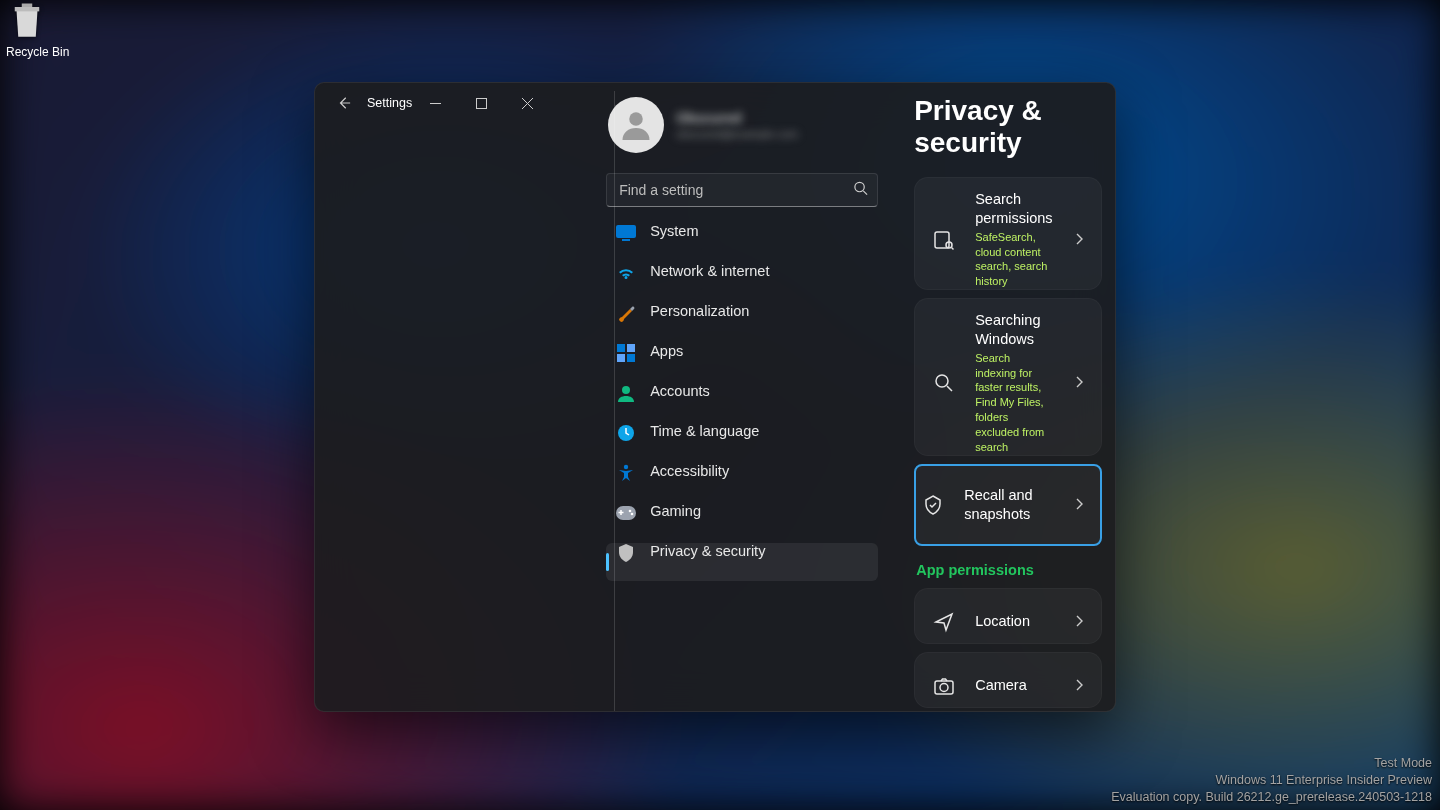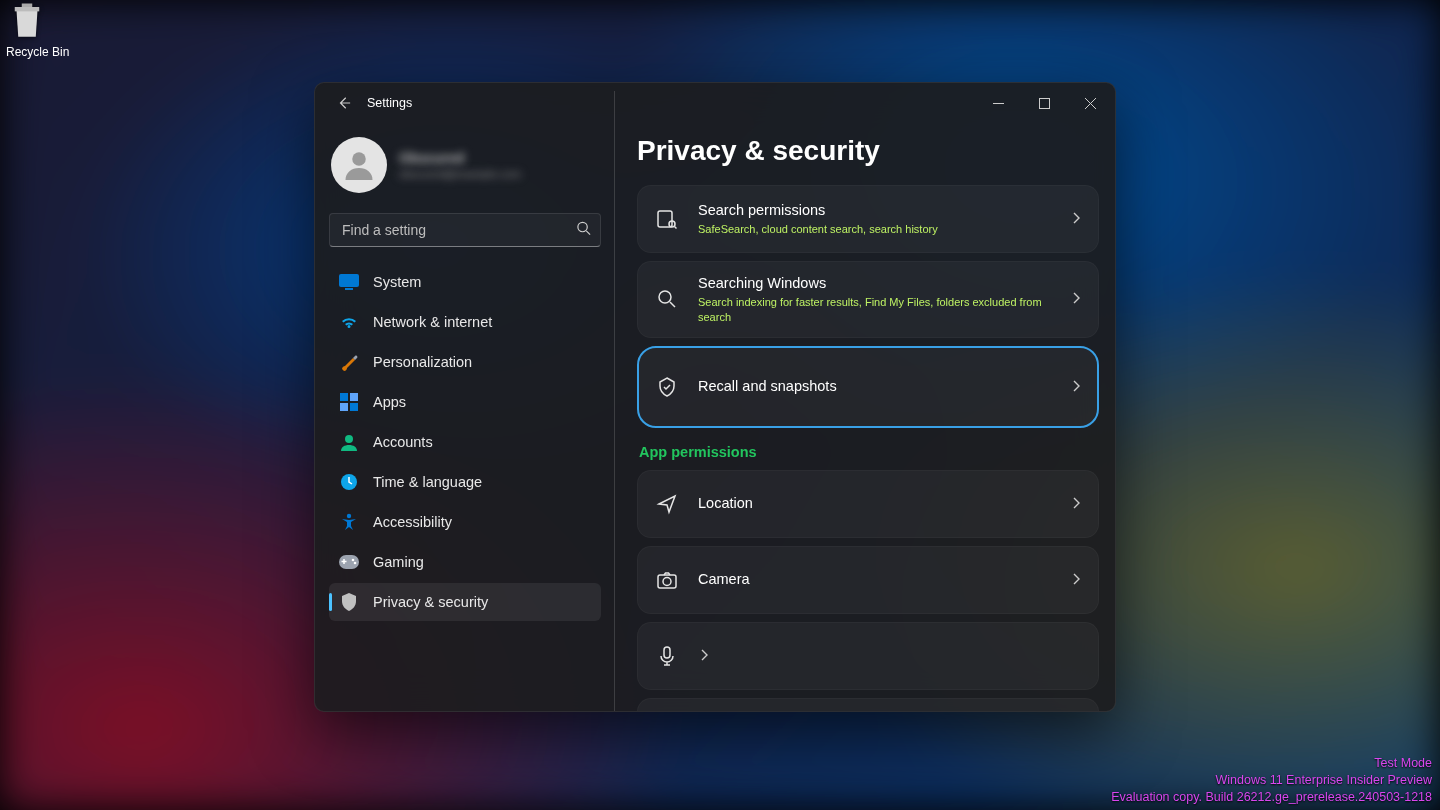--- a/index.html
+++ b/index.html
@@ -6,55 +6,55 @@
   
   .wallpaper{position:absolute;inset:0;background:
     radial-gradient(ellipse 900px 600px at 10% 90%, rgba(255,0,0,.35), transparent 60%),
     radial-gradient(ellipse 800px 500px at 90% 70%, rgba(255,200,0,.3), transparent 60%),
     radial-gradient(ellipse 700px 500px at 70% 20%, rgba(0,150,255,.35), transparent 60%),
     radial-gradient(ellipse 600px 400px at 30% 30%, rgba(0,100,200,.4), transparent 60%),
     linear-gradient(135deg,#1a1a2e,#16213e,#0f3460);
     filter:blur(20px) saturate(1.3);}
   .desktop-icon{position:absolute;top:0;left:6px;width:70px;text-align:left;color:#fff;font-size:12px;}
   .desktop-icon svg{width:42px;height:42px;filter:drop-shadow(0 1px 2px rgba(0,0,0,.6));}
-  .watermark{position:absolute;right:8px;bottom:4px;color:#d946ef;font-size:12.5px;text-align:right;line-height:1.35;text-shadow:0 1px 2px #000;}
+  .watermark{position:absolute;right:8px;bottom:4px;color:#a3a3a3;font-size:12.5px;text-align:right;line-height:1.35;text-shadow:0 1px 2px #000;}
   
-  .window{position:absolute;left:314px;top:82px;width:800px;height:628px;background:rgba(28,28,30,.92);border:1px solid rgba(255,255,255,.08);border-radius:10px;box-shadow:0 20px 60px rgba(0,0,0,.6);display:flex;flex-direction:column;overflow:hidden;backdrop-filter:blur(20px);}
+  .window{position:absolute;left:314px;top:82px;width:800px;height:628px;background:rgba(28,28,30,.92);border:1px solid rgba(255,255,255,.08);border-radius:10px;box-shadow:0 20px 60px rgba(0,0,0,.6);display:flex;flex-direction:row;overflow:hidden;backdrop-filter:blur(20px);gap:40px;}
   .titlebar{height:40px;display:flex;align-items:center;padding:0 2px 0 14px;color:#fff;font-size:12.5px;}
   .titlebar .back{width:30px;height:30px;display:flex;align-items:center;justify-content:center;color:#ccc;cursor:pointer;border-radius:4px;}
   .titlebar .title{margin-left:8px;}
   .titlebar .spacer{flex:1;}
   .winbtn{width:46px;height:32px;display:flex;align-items:center;justify-content:center;color:#ccc;cursor:pointer;}
   .body{flex:1;display:flex;min-height:0;}
   
   .left{width:300px;padding:10px 12px 0 12px;display:flex;flex-direction:column;box-sizing:border-box;}
   .profile{display:flex;align-items:center;gap:12px;padding:4px 4px 14px 4px;}
   .avatar{width:56px;height:56px;border-radius:50%;background:#e4e4e4;display:flex;align-items:center;justify-content:center;}
   .avatar svg{width:36px;height:36px;fill:#9a9a9a;}
   .profile .info{display:flex;flex-direction:column;gap:2px;}
   .profile .name{color:#b8b8b8;font-size:14px;font-weight:600;filter:blur(4px);}
   .profile .email{color:#888;font-size:11px;filter:blur(4px);}
   .search{position:relative;margin:6px 2px 14px 2px;}
   .search input{width:100%;box-sizing:border-box;height:34px;background:rgba(255,255,255,.04);border:1px solid rgba(255,255,255,.1);border-bottom:1px solid rgba(255,255,255,.4);border-radius:4px;color:#5eead4;font-size:14px;padding:0 36px 0 12px;outline:none;}
   .search input::placeholder{color:#bdbdbd;}
   .search .sicon{position:absolute;right:10px;top:50%;transform:translateY(-50%);color:#ccc;}
   .nav{flex:1;overflow:auto;display:flex;flex-direction:column;gap:2px;padding:2px;position:relative;}
   .nav::-webkit-scrollbar{width:0;}
-  .nav-item{display:flex;align-items:center;gap:14px;height:38px;padding:0 10px;border-radius:6px;color:#e8e8e8;font-size:14.5px;cursor:pointer;position:relative;}
+  .nav-item{display:flex;gap:14px;height:38px;padding:0 10px;border-radius:6px;color:#e8e8e8;font-size:14.5px;cursor:pointer;position:relative;}
   .nav-item.selected{background:rgba(255,255,255,.07);}
   .nav-item.selected::before{content:"";position:absolute;left:0;top:10px;bottom:10px;width:3px;background:#4cc2ff;border-radius:2px;}
   .nav-item .icon{width:20px;height:20px;display:flex;align-items:center;justify-content:center;}
   .nav-scroll-line{position:absolute;left:299px;top:8px;bottom:0;width:1px;background:rgba(255,255,255,.15);}
   
   .right{flex:1;padding:8px 16px 0 22px;overflow:auto;position:relative;min-width:0;}
   .right::-webkit-scrollbar{width:4px;}
   .right::-webkit-scrollbar-thumb{background:rgba(255,255,255,.2);border-radius:2px;}
   .page-title{color:#fff;font-size:28px;font-weight:600;margin:4px 0 18px 0;}
-  .card{background:rgba(255,255,255,.045);border:1px solid rgba(255,255,255,.03);border-radius:14px;display:flex;align-items:center;padding:12px 16px 12px 18px;gap:20px;margin-bottom:8px;cursor:pointer;min-height:42px;}
-  .card.highlight{border:2px solid #39a0e6;border-radius:19px;padding:18px 15px 18px 17px;}
+  .card{background:rgba(255,255,255,.045);border:1px solid rgba(255,255,255,.03);border-radius:14px;display:flex;align-items:center;padding:12px 16px 0 18px;gap:20px;margin-bottom:8px;cursor:pointer;min-height:42px;}
+  .card.highlight{border:2px solid #39a0e6;border-radius:8px;padding:18px 15px 18px 6px;}
   .card .cicon{width:22px;height:22px;color:#e5e5e5;display:flex;align-items:center;justify-content:center;flex-shrink:0;}
   .card .ctext{flex:1;min-width:0;}
   .card .ctitle{color:#fff;font-size:14.5px;line-height:1.3;}
   .card .csub{color:#bef264;font-size:11px;line-height:1.35;margin-top:2px;}
   .card .chev{color:#ccc;flex-shrink:0;}
   .section-header{color:#22c55e;font-size:14.5px;font-weight:600;margin:16px 0 10px 2px;}
 </style>
 </head>
 <body>
 

